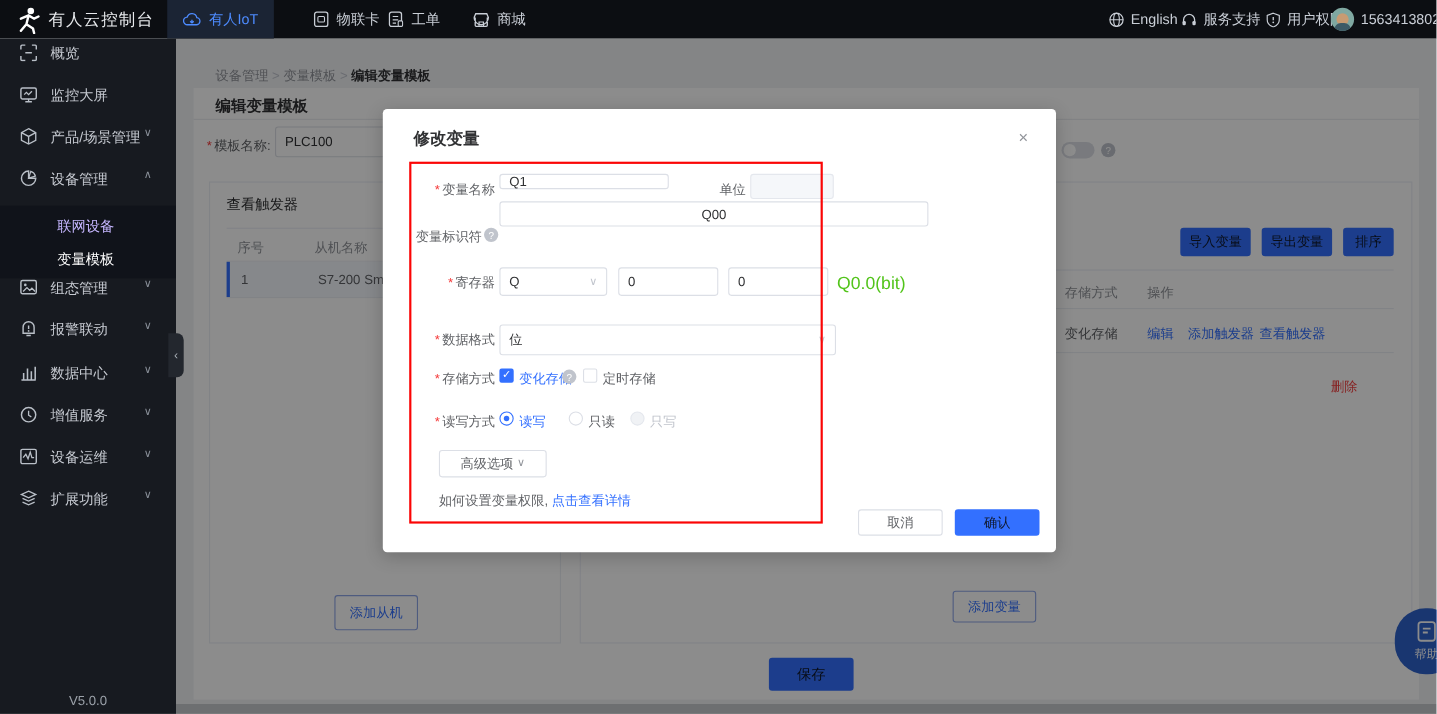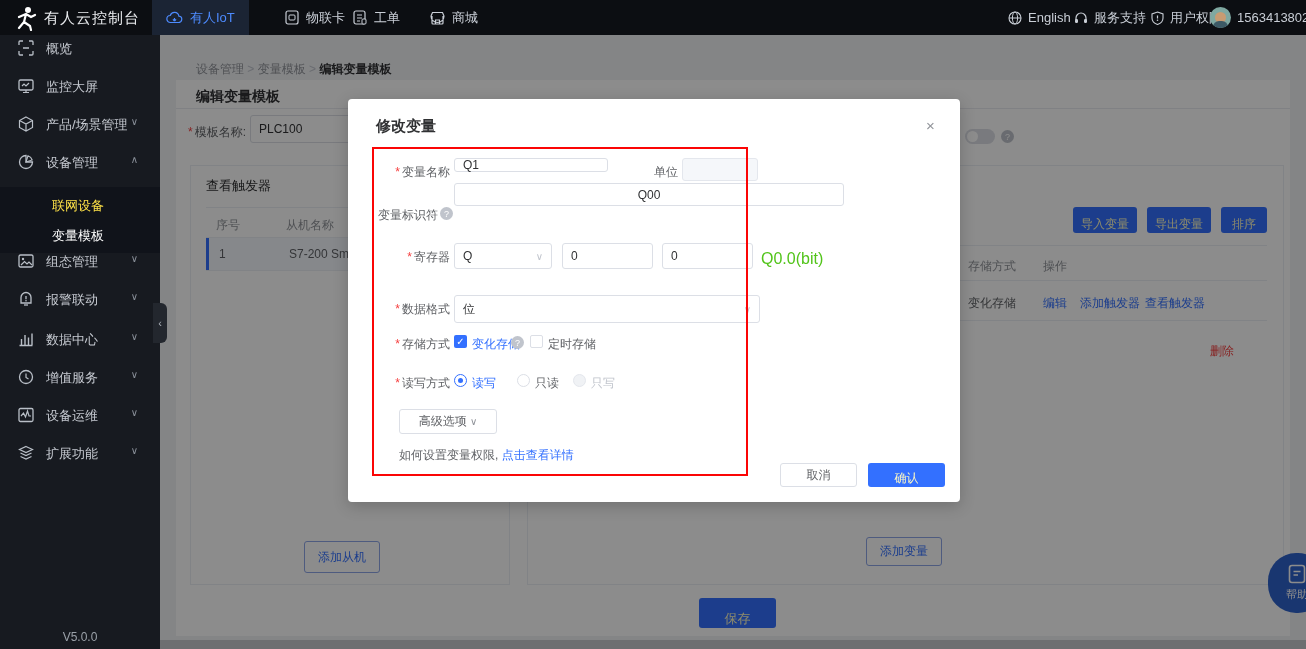--- a/index.html
+++ b/index.html
@@ -18,21 +18,21 @@
   .avatar { width:21px; height:21px; border-radius:50%; background:#7fa8a1; position:relative; overflow:hidden; }
   .avatar::after { content:""; position:absolute; left:5px; top:5px; width:11px; height:11px; border-radius:50%; background:#c89b72; }
   .avatar::before { content:""; position:absolute; left:3px; top:14px; width:15px; height:8px; border-radius:6px 6px 0 0; background:#3d5a66; z-index:1; }
 
   
   .sidebar { left:0; top:35px; width:160px; height:614px; background:#171a20; z-index:20; }
   .side-item { left:0; width:160px; height:38px; display:flex; align-items:flex-start; color:#c6cad1; font-size:13px; }
   .side-item .ic { width:16px; height:16px; margin-left:18px; margin-right:12px; flex:none; }
   .side-item .chev { position:absolute; right:22px; color:#8a9099; font-size:10px; }
   .submenu { left:0; width:160px; background:#10131a; }
-  .sub-item { left:0; width:160px; height:30px; line-height:30px; padding-left:52px; color:#fde047; font-size:13px; }
+  .sub-item { left:0; width:160px; height:30px; line-height:30px; padding-left:52px; color:#c4b5fd; font-size:13px; }
   .sub-item.active { color:#ffffff; }
   .version { left:0; width:160px; text-align:center; color:#9aa0a8; font-size:12px; }
   .collapse-handle { left:153px; top:303px; width:14px; height:40px; background:#23272e;
     border-radius:0 6px 6px 0; color:#aab0b8; font-size:11px; display:flex; align-items:center; justify-content:center; z-index:55; }
 
   
   .main-bg { left:160px; top:35px; width:1146px; height:614px; background:#f0f2f5; }
   .bottom-strip { left:160px; top:640px; width:1146px; height:9px; background:#c7cace; }
   .crumb { top:61px; color:#909399; font-size:12px; }
   .crumb-sep { color:#c0c4cc; }
@@ -50,21 +50,21 @@
     display:flex; align-items:center; justify-content:center; }
 
   .panel { border:1px solid #ebeef5; background:#fff; }
   .panel-title { font-size:13px; color:#303133; }
   .tline { background:#ebeef5; }
   .th { color:#909399; font-size:12px; }
   .td { color:#606266; font-size:12px; }
   .sel-row { background:#f4f8fe; border-left:3px solid #3370ff; }
   .btn-outline { border:1px solid #8ea6e8; color:#3370ff; background:#fff; border-radius:3px;
     display:flex; align-items:center; justify-content:center; font-size:12px; }
-  .btn-primary { background:#3370ff; color:#fef9c3; border-radius:3px; display:flex; align-items:flex-end; justify-content:center; font-size:12px; }
+  .btn-primary { background:#3370ff; color:#0f172a; border-radius:3px; display:flex; align-items:center; justify-content:center; font-size:12px; }
   .link { color:#3370ff; font-size:12px; }
   .link-danger { color:#f53f3f; font-size:12px; }
 
   .fab { left:1268px; top:553px; width:58px; height:60px; background:#2f63cc; border-radius:28px;
     color:#fff; display:flex; flex-direction:column; align-items:center; justify-content:center; gap:3px; z-index:40; }
   .fab span { font-size:11px; }
 
   
   .overlay { left:160px; top:35px; width:1146px; height:614px; background:rgba(0,0,0,0.45); z-index:50; }
   .modal { left:348px; top:99px; width:612px; height:403px; background:#fff; border-radius:4px;

